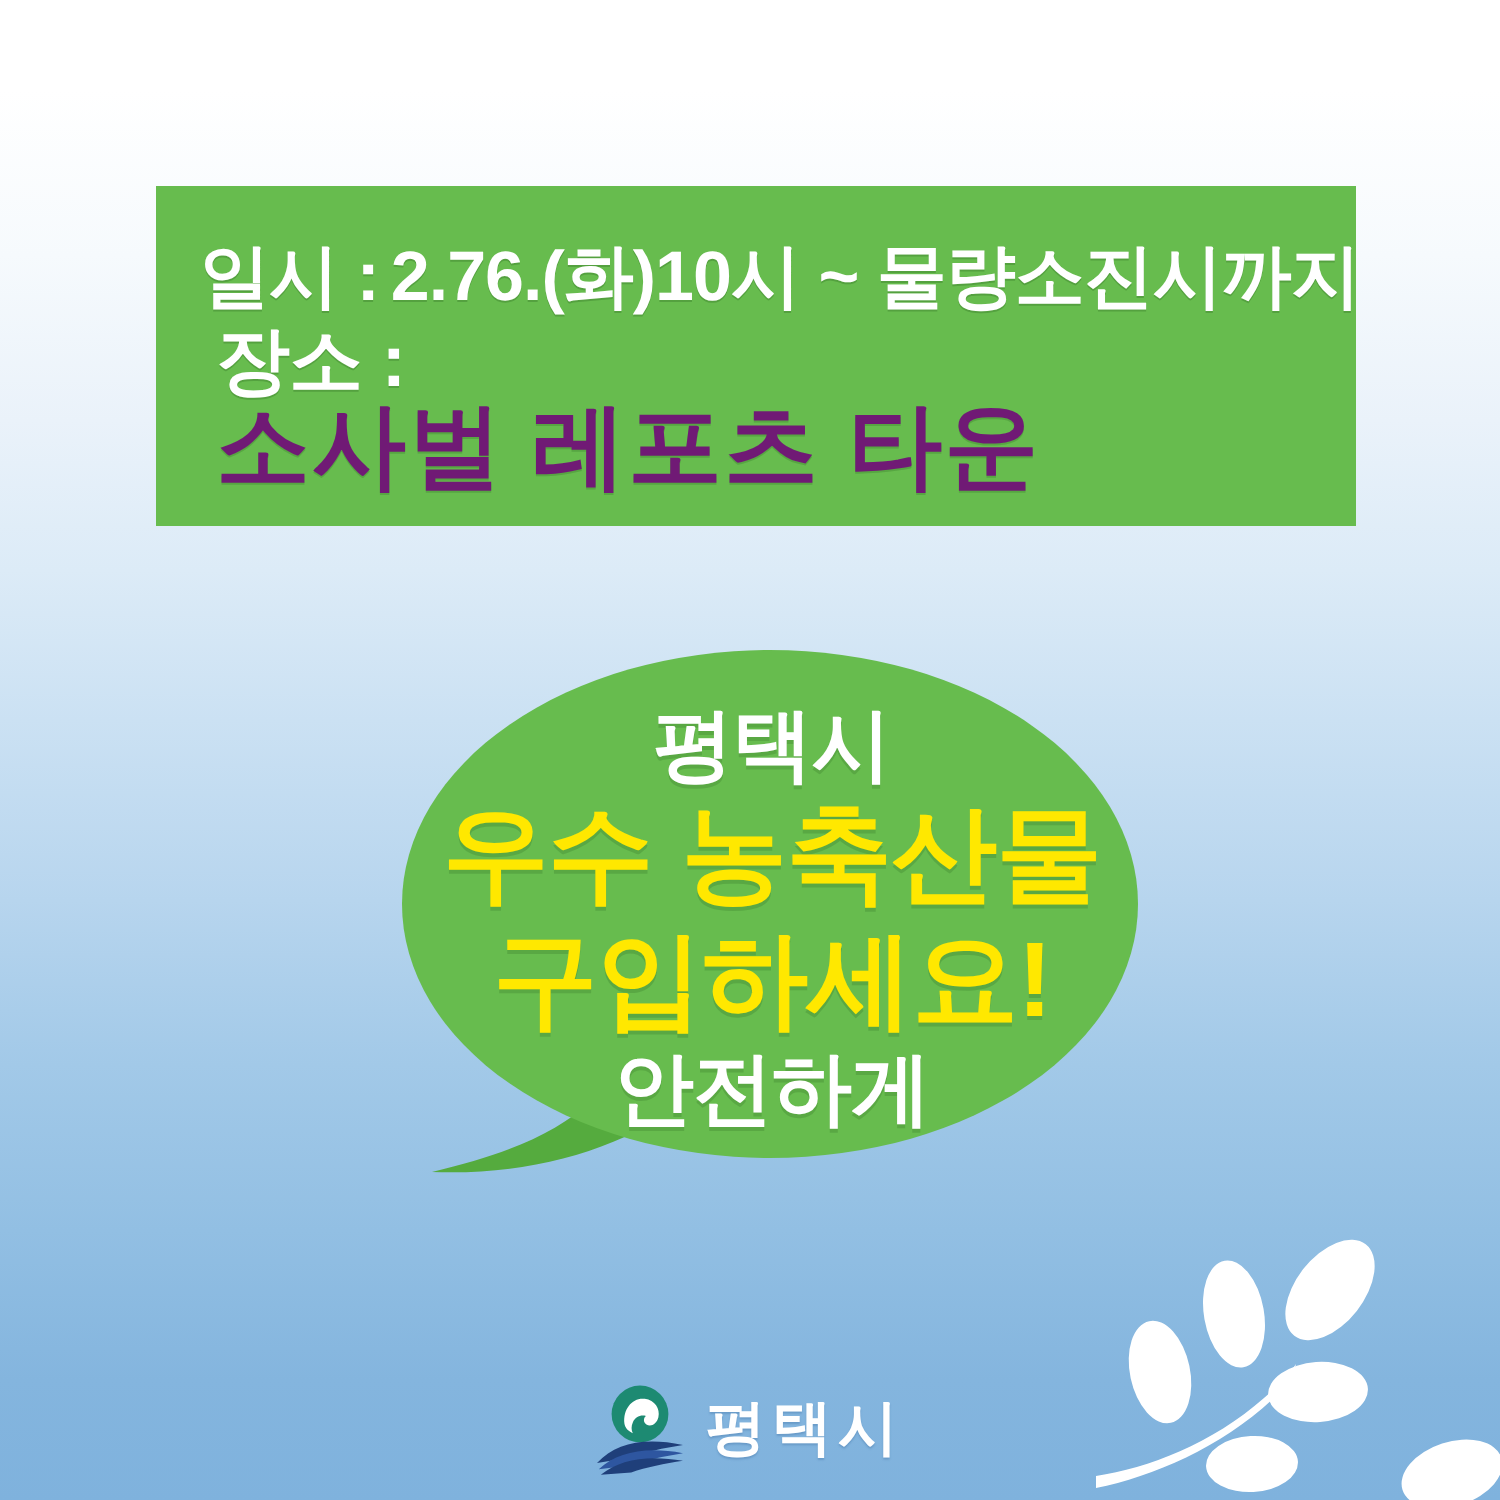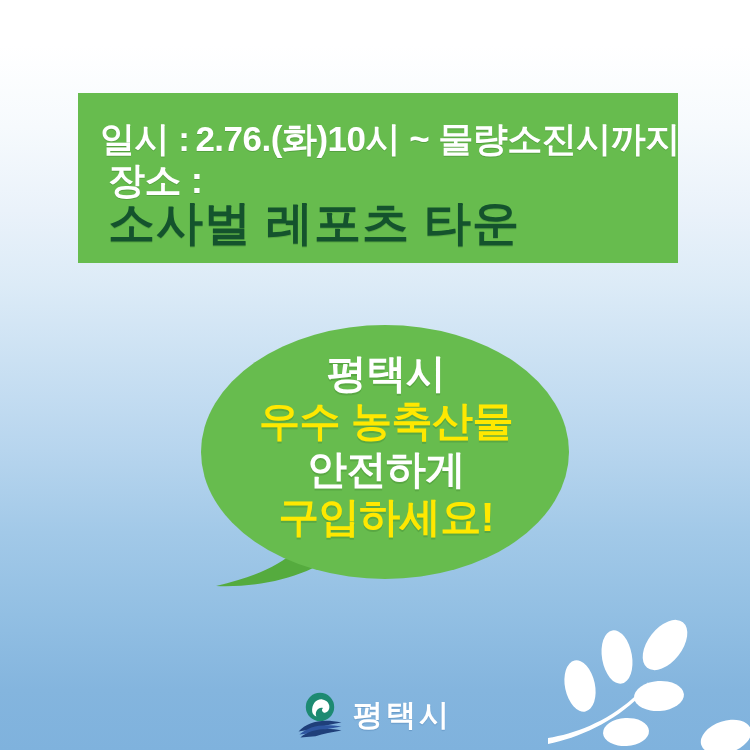--- a/index.html
+++ b/index.html
@@ -84,21 +84,21 @@
     color: #ffffff;
     font-weight: bold;
     text-shadow: 0 1px 0 rgba(40,100,30,0.30);
   }
   .val-white {
     color: #ffffff;
     font-weight: bold;
     text-shadow: 0 1px 0 rgba(40,100,30,0.30);
   }
   .val-yellow {
-    color: #14532d;
+    color: #701a75;
     font-weight: bold;
     font-size: 47px;
     letter-spacing: 1px;
     text-shadow: 0 1px 0 rgba(40,100,30,0.25);
   }
   .banner-line-2 .lbl-white { font-size: 37px; }
 
   
   #speech-bubble-wrap {
     position: absolute;
@@ -127,21 +127,21 @@
     font-weight: bold;
     letter-spacing: -0.5px;
   }
   .bl-white {
     color: #ffffff;
     font-size: 40px;
     text-shadow: 0 2px 0 rgba(40,100,30,0.22);
   }
   .bl-yellow {
     color: #ffe800;
-    font-size: 41px;
+    font-size: 53px;
     text-shadow: 0 2px 0 rgba(40,100,30,0.22);
   }
 
   
   #logo-block {
     position: absolute;
     left: 296px;
     top: 691px;
     display: flex;
     align-items: center;
@@ -207,22 +207,22 @@
 
       <path d="M 118 196 C 108 232, 78 252, 18 266
                C 74 268, 118 252, 152 226 Z" fill="#55ab3e"></path>
 
       <ellipse cx="187" cy="132" rx="184" ry="127" fill="#67bc4e"></ellipse>
     </svg>
 
     <div id="bubble-text">
       <span class="bubble-line bl-white">평택시</span>
       <span class="bubble-line bl-yellow">우수 농축산물</span>
+      <span class="bubble-line bl-yellow">구입하세요!</span>
       <span class="bubble-line bl-white">안전하게</span>
-      <span class="bubble-line bl-yellow">구입하세요!</span>
     </div>
   </div>
 
   <div id="logo-block">
     <svg id="logo-mark" viewBox="0 0 48 47" aria-hidden="true">
 
       <circle cx="24" cy="16" r="14.2" fill="#1d8a72"></circle>
       <path d="M16.2 20.8 C 15.4 13.2, 20.4 7.6, 26.4 8.4
                C 31.4 9.1, 34.2 13.4, 33.2 17.6
                C 32.4 21.0, 29.4 22.6, 27.2 21.2

